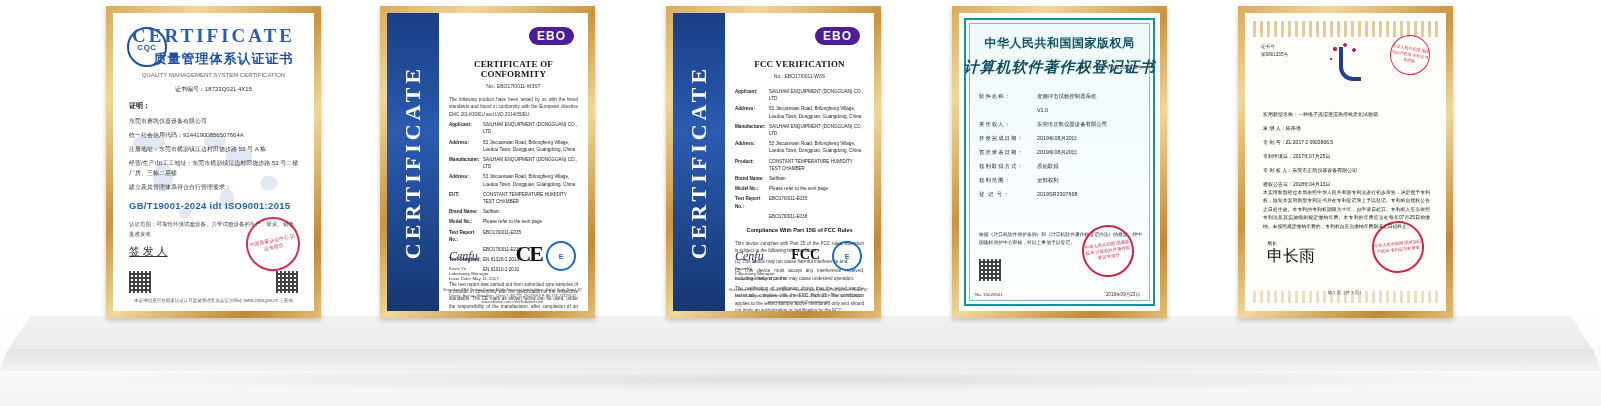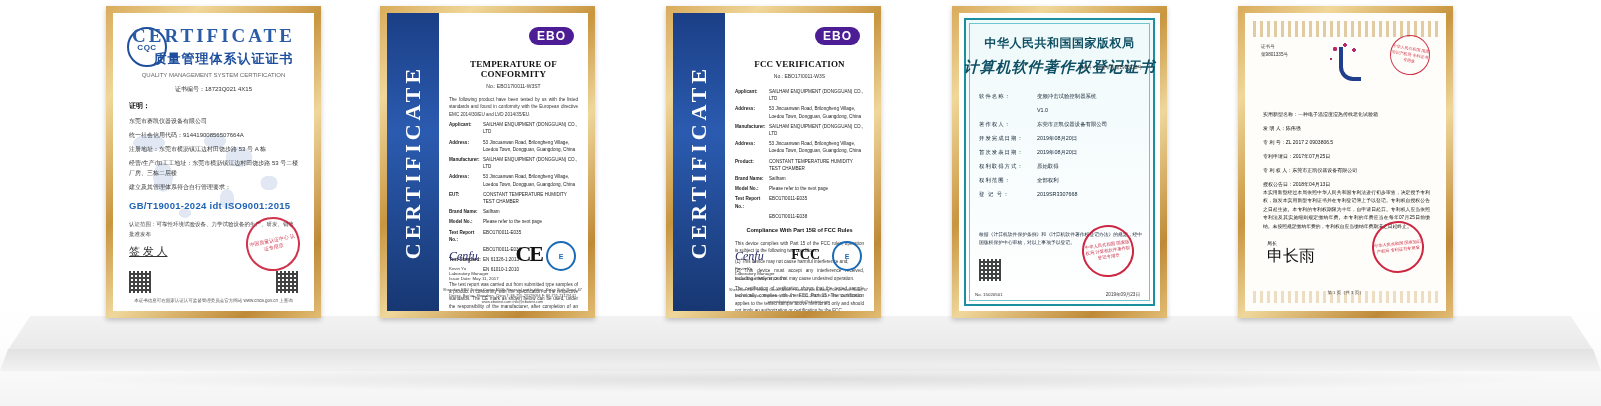--- a/index.html
+++ b/index.html
@@ -318,21 +318,21 @@
   <div class="cert" style="left:380px;">
     <div class="frame">
       <div class="inner">
         <div class="band">
           <div class="band-text">CERTIFICATE</div>
         </div>
 
         <div class="ebo-logo">EBO</div>
 
         <div class="ebo-body">
-          <div class="ebo-title">TEMPERATURE OF CONFORMITY</div>
+          <div class="ebo-title">CERTIFICATE OF CONFORMITY</div>
           <div class="ebo-no">
             <span>No.:</span>
             <span>EBO17I0011-W3ST</span>
           </div>
           <div class="ebo-para">The following product have been tested by us with the listed standards and found in conformity with the European directive EMC 2014/30/EU and LVD 2014/35/EU.</div>
 
           <div class="kv">
               <div class="k">Applicant:</div>
               <div class="v">SAILHAM ENQUIPMENT (DONGGUAN) CO., LTD</div>
             </div>

